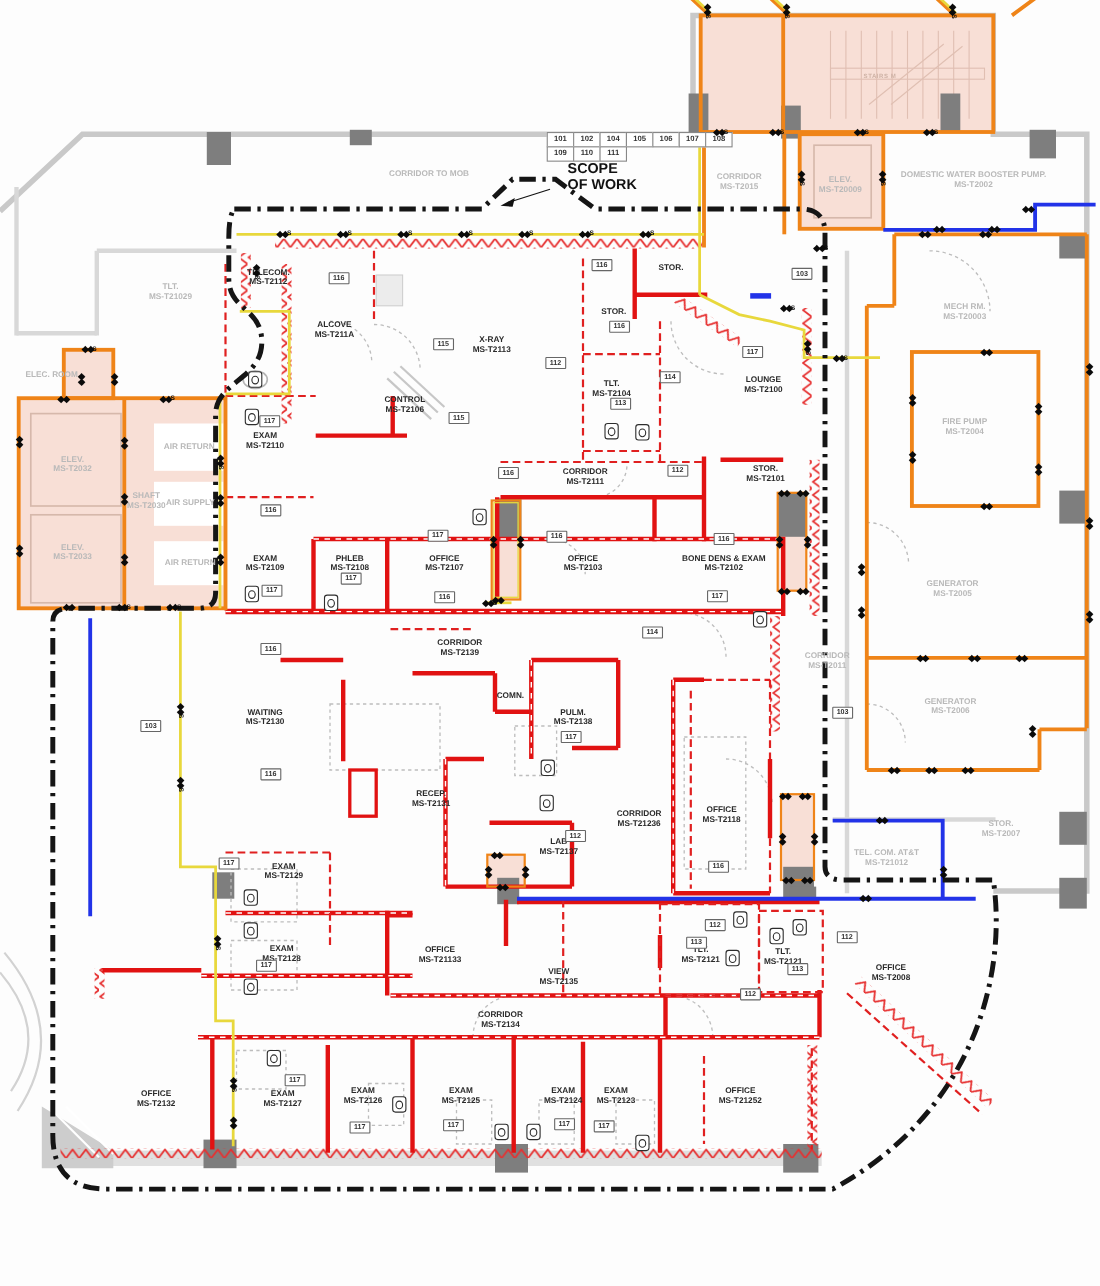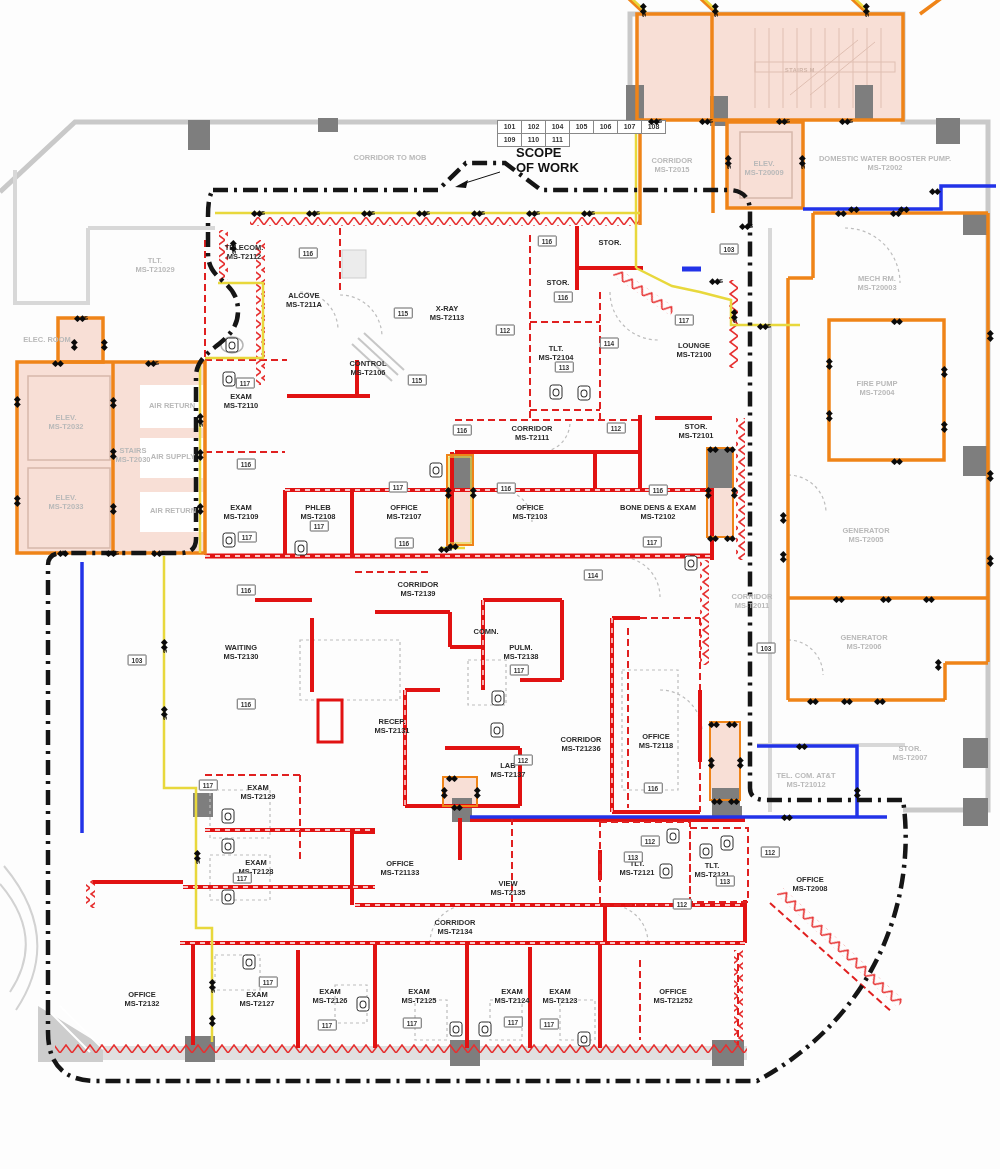--- a/index.html
+++ b/index.html
@@ -321,21 +321,21 @@
   </div>
       <div class="lbl g" style="left: 66px; top: 422px;">
     <span class="nm">ELEV.</span>
         <span class="id">MS-T2032</span>
   </div>
       <div class="lbl g" style="left: 172px; top: 406px;">
     <span class="nm">AIR RETURN</span>
         <span class="id"></span>
   </div>
       <div class="lbl g" style="left: 133px; top: 455px;">
-    <span class="nm">STAIRS</span>
+    <span class="nm">SHAFT</span>
         <span class="id">MS-T2030</span>
   </div>
       <div class="lbl g" style="left: 173px; top: 457px;">
     <span class="nm">AIR SUPPLY</span>
         <span class="id"></span>
   </div>
       <div class="lbl g" style="left: 66px; top: 502px;">
     <span class="nm">ELEV.</span>
         <span class="id">MS-T2033</span>
   </div>
@@ -424,21 +424,21 @@
         <span class="id">MS-T2103</span>
   </div>
       <div class="lbl" style="left: 658px; top: 512px;">
     <span class="nm">BONE DENS &amp; EXAM</span>
         <span class="id">MS-T2102</span>
   </div>
       <div class="lbl" style="left: 418px; top: 589px;">
     <span class="nm">CORRIDOR</span>
         <span class="id">MS-T2139</span>
   </div>
-      <div class="lbl" style="left: 464px; top: 632px; margin-left: 22px;">
+      <div class="lbl" style="left: 464px; top: 632px;">
     <span class="nm">COMN.</span>
         <span class="id"></span>
   </div>
       <div class="lbl" style="left: 521px; top: 652px;">
     <span class="nm">PULM.</span>
         <span class="id">MS-T2138</span>
   </div>
       <div class="lbl" style="left: 241px; top: 652px;">
     <span class="nm">WAITING</span>
         <span class="id">MS-T2130</span>

